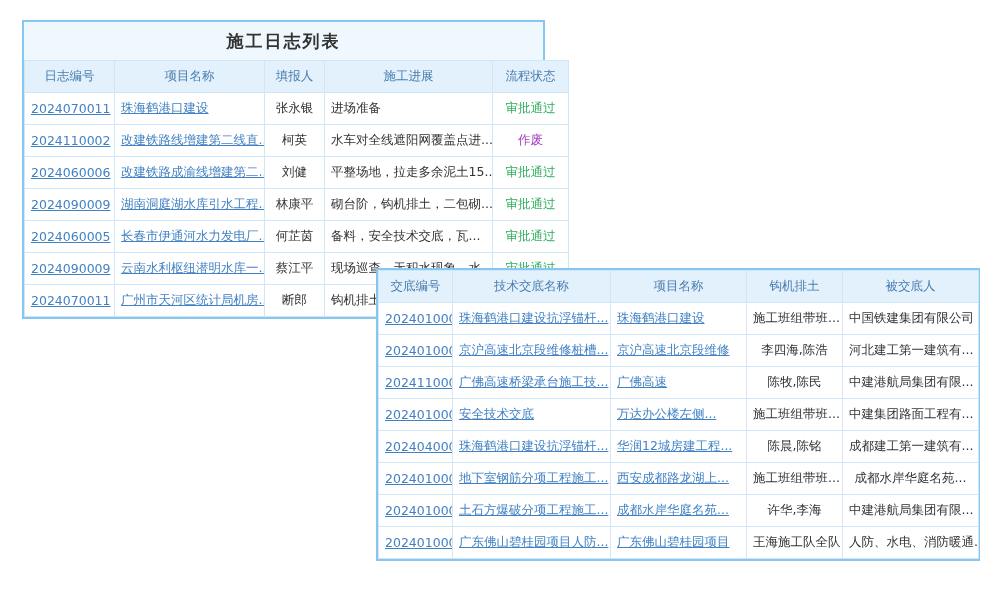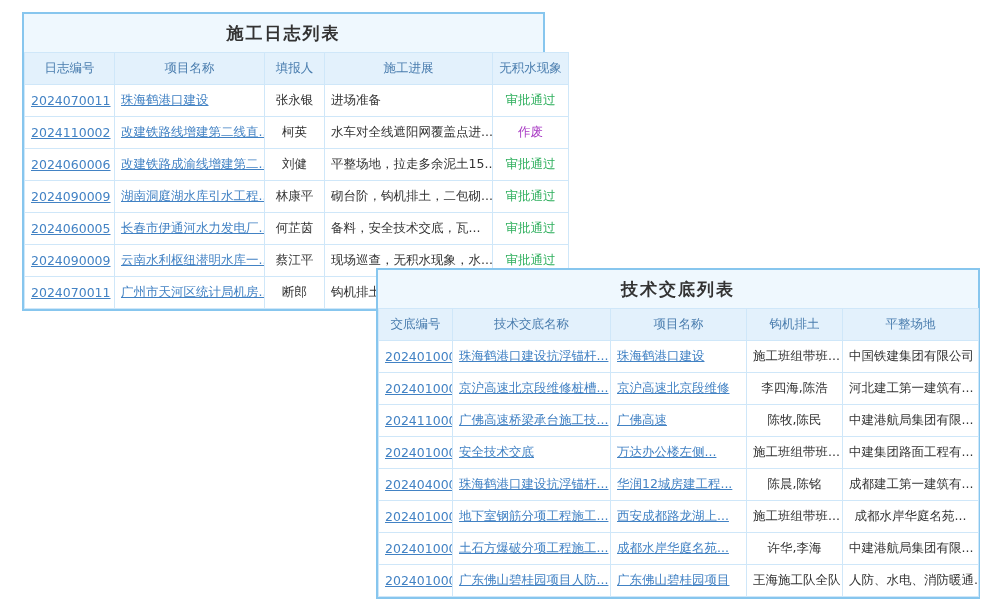--- a/index.html
+++ b/index.html
@@ -8,21 +8,21 @@
     position:relative;
     background:#ffffff;
     font-family:"DejaVu Sans","Liberation Sans",sans-serif;
     overflow:hidden;
   }
   .panel {
     position:absolute;
     background:#ffffff;
     border:2px solid var(--panel_border);
   }
-  .panel-log   { left:22px;  top:12px;  width:523px; z-index:1; }
+  .panel-log   { left:22px;  top:20px;  width:523px; z-index:1; }
   .panel-disc  { left:376px; top:268px; width:604px; z-index:10; }
   .panel-title {
     height:38px; line-height:38px;
     text-align:center;
     font-weight:bold; font-size:17px;
     color:#333333;
     background:var(--title_bg);
     letter-spacing:2px;
   }
   table.grid {
@@ -67,21 +67,21 @@
         <col style="width:60px">
         <col style="width:168px">
         <col style="width:76px">
     </colgroup>
     <thead>
       <tr>
         <th>日志编号</th>
         <th>项目名称</th>
         <th>填报人</th>
         <th>施工进展</th>
-        <th>无积水现象</th>
+        <th>流程状态</th>
       </tr>
     </thead>
     <tbody>
         <tr>
           <td class="c-center link">2024070011</td>
           <td class="c-left link">珠海鹤港口建设</td>
           <td class="c-center">张永银</td>
           <td class="c-left">进场准备</td>
           <td class="c-center status approved">审批通过</td>
         </tr>
@@ -125,36 +125,35 @@
           <td class="c-left link">广州市天河区统计局机房...</td>
           <td class="c-center">断郎</td>
           <td class="c-left">钩机排土</td>
           <td class="c-center status"></td>
         </tr>
       </tbody>
   </table>
 </div>
 
 <div class="panel panel-disc">
-  <div class="panel-title">技术交底列表</div>
   <table class="grid">
     <colgroup>
       <col style="width:74px">
         <col style="width:158px">
         <col style="width:136px">
         <col style="width:96px">
         <col style="width:136px">
     </colgroup>
     <thead>
       <tr>
         <th>交底编号</th>
         <th>技术交底名称</th>
         <th>项目名称</th>
         <th>钩机排土</th>
-        <th>平整场地</th>
+        <th>被交底人</th>
       </tr>
     </thead>
     <tbody>
         <tr>
           <td class="c-center link">2024010003</td>
           <td class="c-left link">珠海鹤港口建设抗浮锚杆...</td>
           <td class="c-left link">珠海鹤港口建设</td>
           <td class="c-center">施工班组带班...</td>
           <td class="c-center">中国铁建集团有限公司</td>
         </tr>

